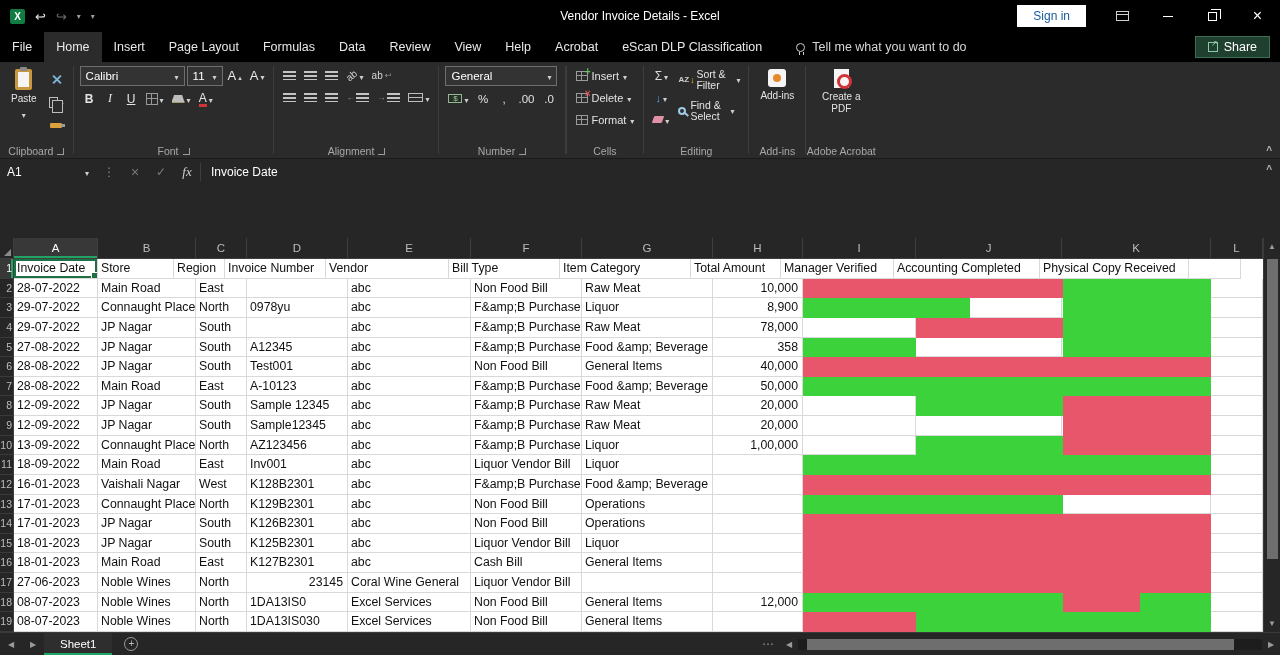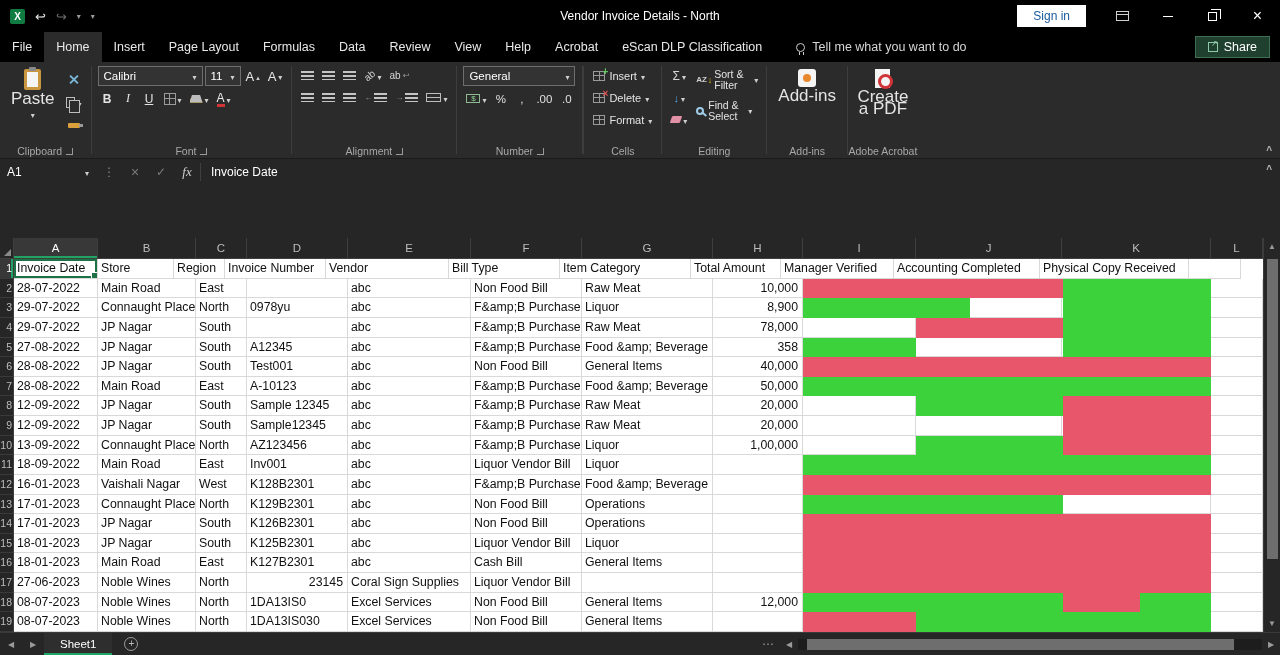--- a/index.html
+++ b/index.html
@@ -38,25 +38,25 @@
   .shicon { width:10px; height:10px; border:1px solid #8fc9a8; position:relative; display:inline-block; }
   .shicon::after { content:"↗"; position:absolute; top:-4px; right:-1px; font-size:8px; color:#8fc9a8; }
 
   
   .ribbon { height:96px; background:#2b2b2b; color:#e4e4e4; display:flex; align-items:stretch; font-size:11.5px; position:relative; flex:0 0 96px; }
   .rgroup { position:relative; padding:4px 6px 17px; display:flex; align-items:flex-start; gap:4px; }
   .gsep { width:1px; background:#3d3d3d; margin:4px 0; flex:0 0 1px; }
   .glabel { position:absolute; bottom:1px; left:0; right:0; display:flex; align-items:center; justify-content:center; gap:4px; font-size:10.5px; color:#a8a8a8; white-space:nowrap;margin-top:36px; }
   .launcher { width:7px; height:7px; border-right:1px solid #9a9a9a; border-bottom:1px solid #9a9a9a; display:inline-block; }
   .bigbtn { display:flex; flex-direction:column; align-items:center; gap:3px; padding:3px 5px; cursor:pointer; text-align:center; line-height:12px; }
-  .bigbtn .blabel { font-size:17px;text-align:center; }
+  .bigbtn .blabel { font-size:10px;text-align:center; }
   .dd::after { content:"▾"; font-size:8px; color:#cfcfcf; }
   .ca::after { content:"▴"; font-size:7px; color:#cfcfcf; }
   .vstack { display:flex; flex-direction:column; gap:3px; }
-  .hstack { display:flex; align-items:center; gap:2px; }
+  .hstack { display:flex; gap:2px; }
   .minicol { display:flex; flex-direction:column; gap:4px; padding-top:4px; }
   .smallbtn { height:19px; min-width:19px; display:flex; align-items:center; justify-content:center; gap:2px; padding:0 3px; cursor:pointer; border-radius:2px; }
   .combo { background:#333; border:1px solid #6e6e6e; height:20px; display:flex; align-items:center; justify-content:space-between; padding:0 5px; color:#fff; cursor:pointer; gap:4px; }
   .w105 { width:105px; } .w36 { width:36px; } .w110 { width:112px; }
 
   .icon-clipboard { width:17px; height:21px; background:#c9973f; border-radius:2px; position:relative; display:inline-block; }
   .icon-clipboard::before { content:""; position:absolute; top:-2px; left:5px; width:7px; height:4px; background:#8a8a8a; border-radius:1px; }
   .icon-clipboard::after { content:""; position:absolute; left:3px; top:3px; width:11px; height:15px; background:#f5f5f5; }
   .xcut { position:relative; width:11px; height:11px; display:inline-block; }
   .xcut::before,.xcut::after { content:""; position:absolute; left:5px; top:0; width:2px; height:11px; background:#7ab8d9; }
@@ -168,21 +168,21 @@
 <div class="app">
 
   <div class="titlebar">
     <div class="qat">
       <span class="appicon"></span>
       <span class="qico">↩</span>
       <span class="qico dim">↪</span>
       <span class="qchev">▾</span>
       <span class="qchev">▾</span>
     </div>
-    <div class="tb-title">Vendor Invoice Details  -  North</div>
+    <div class="tb-title">Vendor Invoice Details  -  Excel</div>
     <div class="tb-right">
       <div class="signin">Sign in</div>
       <div class="winbtn">
           <span class="icon-ribopt"></span>
         </div>
       <div class="winbtn">
           <span class="icon-min"></span>
         </div>
       <div class="winbtn">
           <span class="icon-restore"></span>
@@ -743,21 +743,21 @@
           <div class="cell" style="width: 149px;"></div>
           <div class="cell" style="width: 52px;"></div>
           <div class="cfbar" style="left: 803px; width: 408px; background: rgb(232, 86, 107);"></div>
         </div>
         <div class="srow">
           <div class="rowhdr">17</div>
           <div class="cell" style="width: 84px;">27-06-2023</div>
           <div class="cell" style="width: 98px;">Noble Wines</div>
           <div class="cell" style="width: 51px;">North</div>
           <div class="cell" style="width: 101px; text-align: right; padding-right: 4px;">23145</div>
-          <div class="cell" style="width: 123px;">Coral Sign Supplies</div>
+          <div class="cell" style="width: 123px;">Coral Wine General</div>
           <div class="cell" style="width: 111px;">Liquor Vendor Bill</div>
           <div class="cell" style="width: 131px;"></div>
           <div class="cell" style="width: 90px;"></div>
           <div class="cell" style="width: 113px;"></div>
           <div class="cell" style="width: 146px;"></div>
           <div class="cell" style="width: 149px;"></div>
           <div class="cell" style="width: 52px;"></div>
           <div class="cfbar" style="left: 803px; width: 408px; background: rgb(232, 86, 107);"></div>
         </div>
         <div class="srow">

